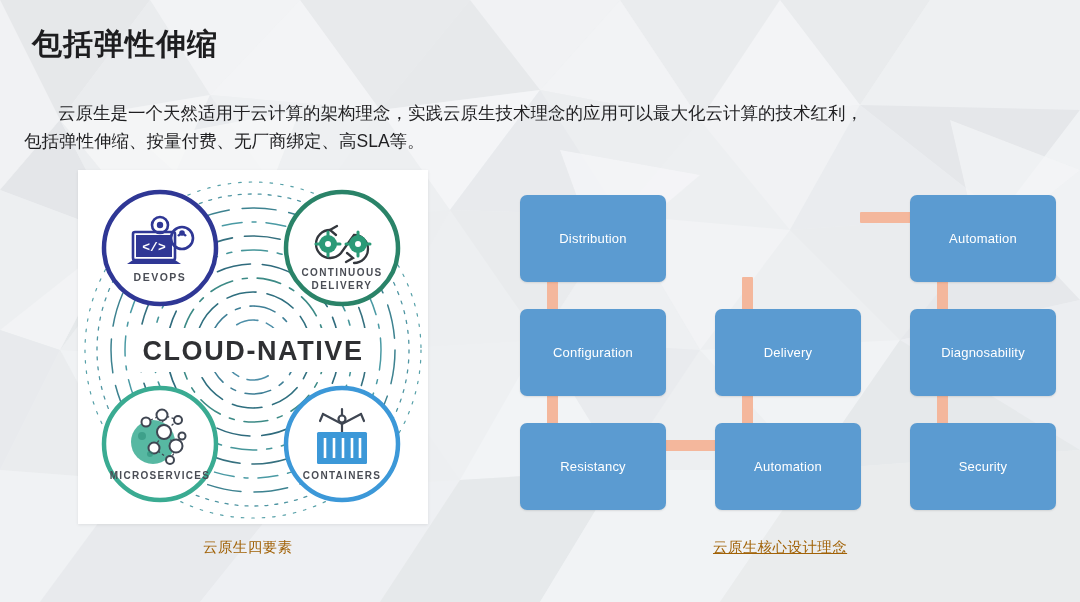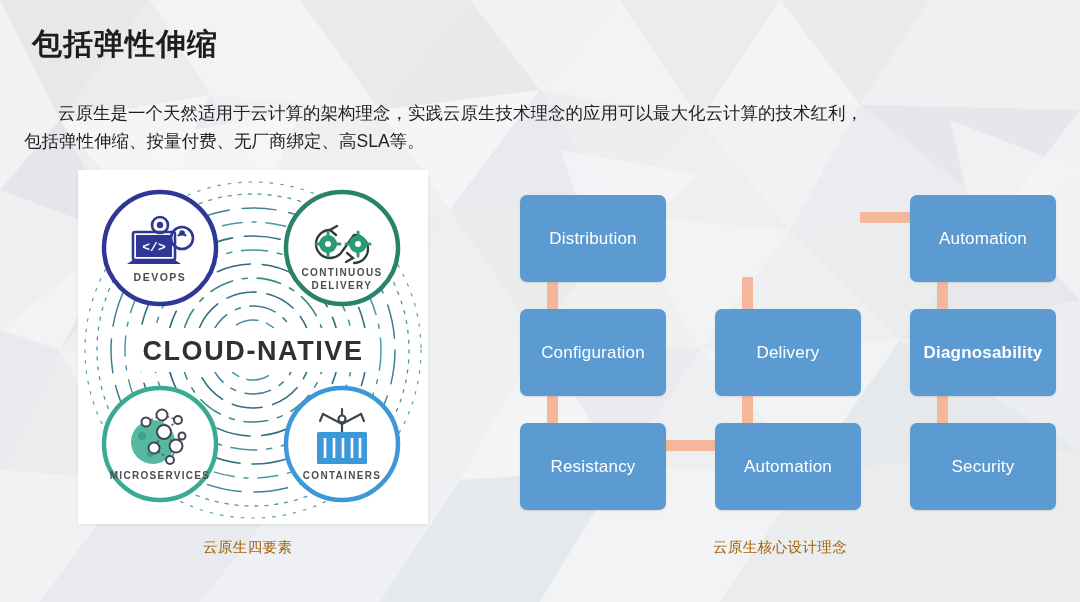--- a/index.html
+++ b/index.html
@@ -30,33 +30,33 @@
   }
   .cn-panel svg{display:block;width:100%;height:100%;}
   
   .flow{
     position:absolute;left:520px;top:195px;width:536px;height:315px;z-index:4;
   }
   .flow-box{
     position:absolute;box-sizing:border-box;
     background:#5b9bd1;border-radius:7px;
     display:flex;align-items:center;justify-content:center;
-    color:#ffffff;font-size:17px;letter-spacing:.2px;
+    color:#ffffff;font-size:13px;letter-spacing:.2px;
     box-shadow:0 1px 2px rgba(0,0,0,.10);
     width:146px;height:87px;
   }
   .conn-v{position:absolute;width:11px;background:#f4b79c;border-radius:1px;}
   .conn-h{position:absolute;height:11px;background:#f4b79c;border-radius:1px;}
   
   .caption{
     position:absolute;z-index:5;font-size:14.5px;color:#a16207;
     letter-spacing:.4px;white-space:nowrap;
   }
   #cap-left{left:203px;top:538px;}
-  #cap-right{left:713px;top:538px;}
+  #cap-right{left:713px;top:538px;text-decoration:underline;}
 </style>
 </head>
 <body>
 
 <svg id="bg" viewBox="0 0 1080 602" preserveAspectRatio="none">
   <rect x="0" y="0" width="1080" height="602" fill="#edeff1"></rect>
   <g stroke="none">
     <polygon points="0,0 150,0 60,120" fill="#e6e8ea"></polygon>
     <polygon points="150,0 300,0 210,95" fill="#f2f3f5"></polygon>
     <polygon points="60,120 150,0 210,95" fill="#eaecee"></polygon>
@@ -247,21 +247,21 @@
   <div class="flow-box" style="left:390px;top:0px;">
     <span>Automation</span>
   </div>
 
   <div class="flow-box" style="left:0px;top:114px;">
     <span>Configuration</span>
   </div>
   <div class="flow-box" style="left:195px;top:114px;">
     <span>Delivery</span>
   </div>
-  <div class="flow-box" style="left:390px;top:114px;font-weight:bold;">
+  <div class="flow-box" style="left:390px;top:114px;">
     <span>Diagnosability</span>
   </div>
 
   <div class="flow-box" style="left:0px;top:228px;text-align:right;">
     <span>Resistancy</span>
   </div>
   <div class="flow-box" style="left:195px;top:228px;">
     <span>Automation</span>
   </div>
   <div class="flow-box" style="left:390px;top:228px;">

